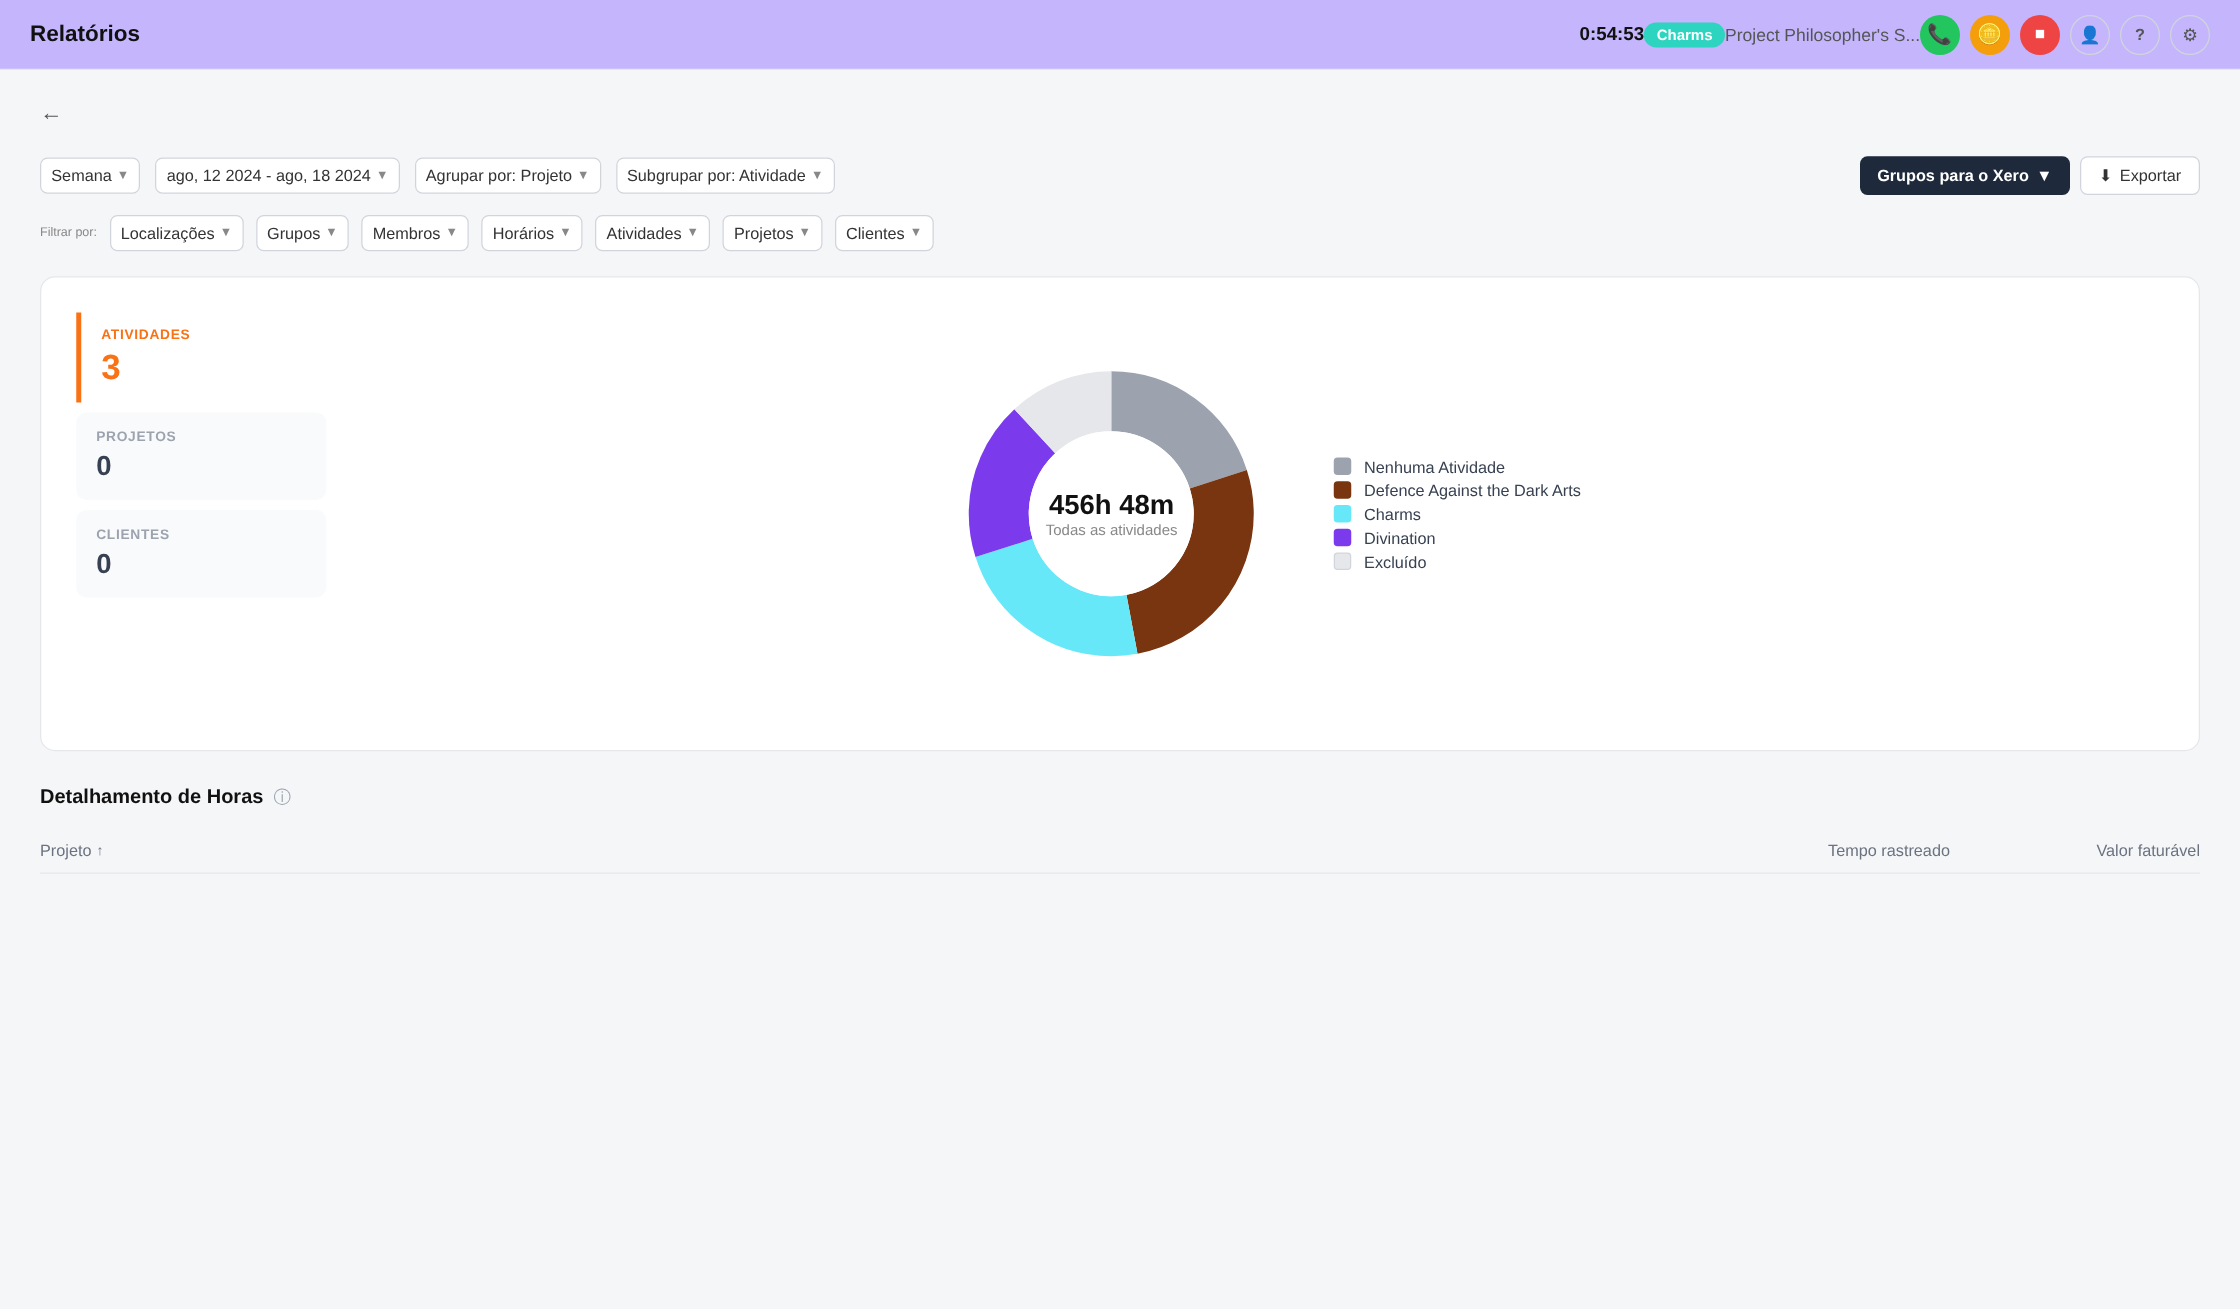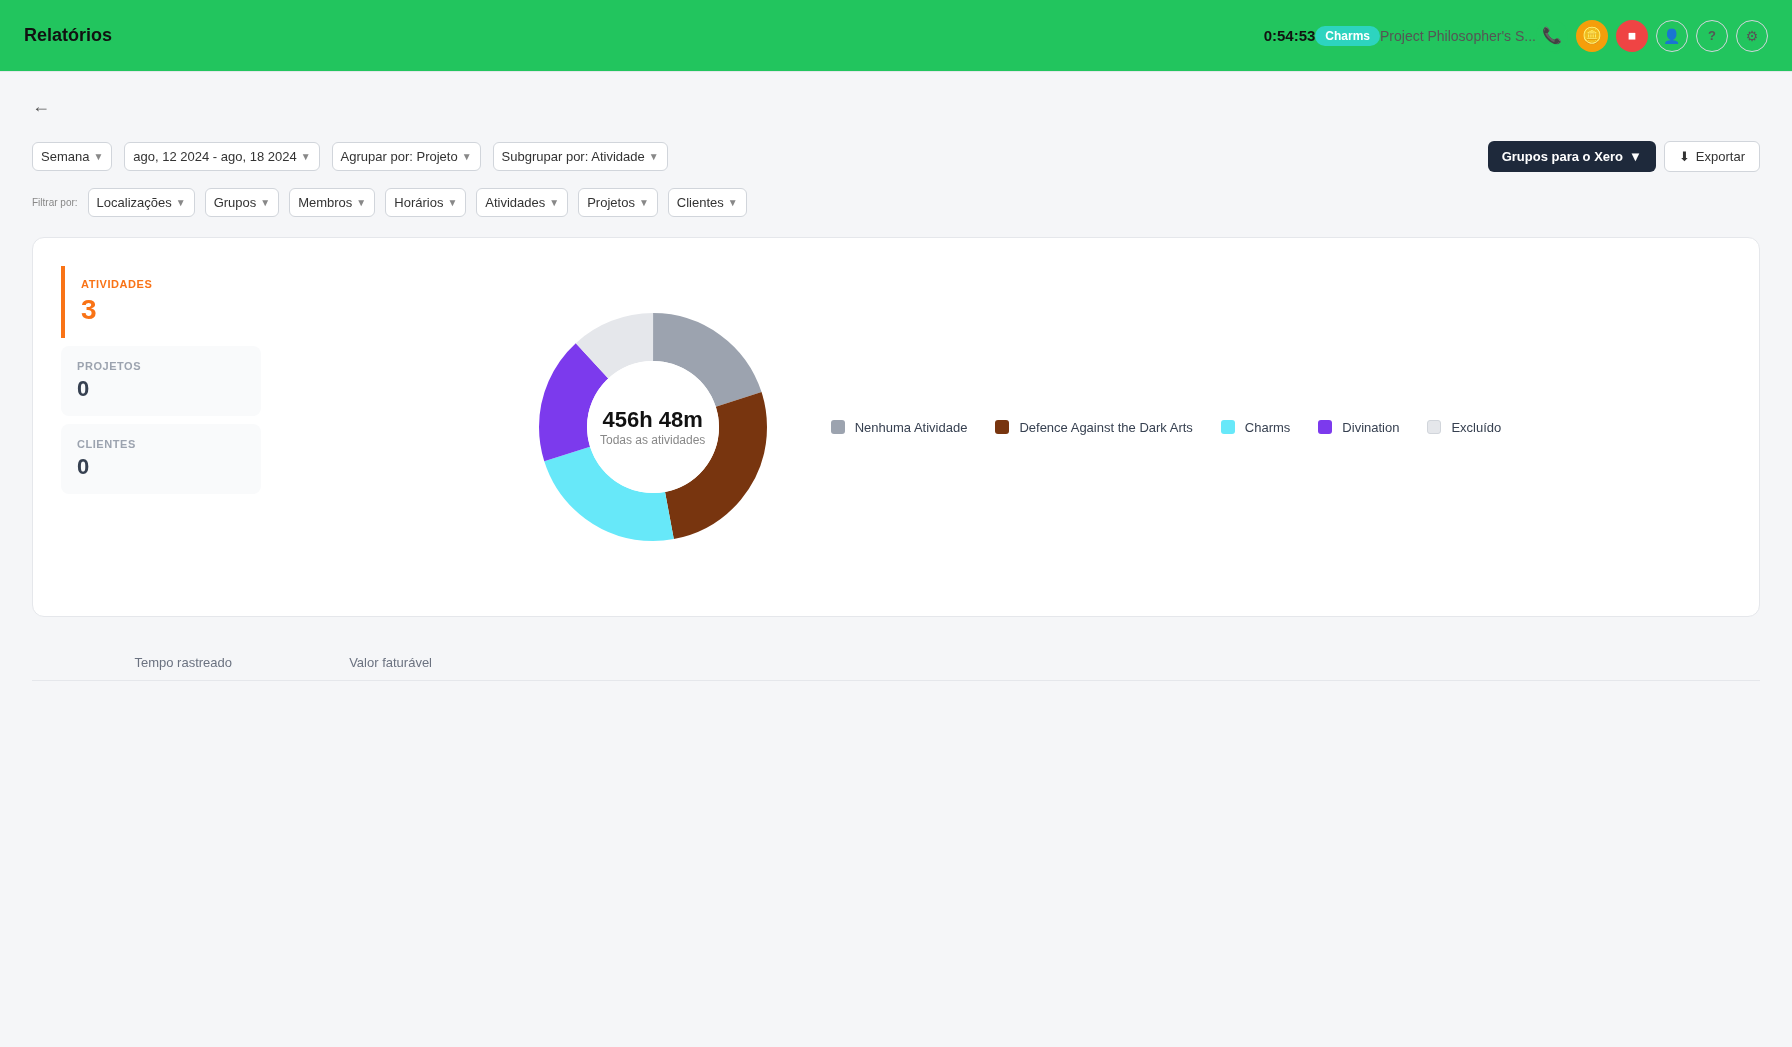--- a/index.html
+++ b/index.html
@@ -1,25 +1,25 @@
 <!DOCTYPE html>
 <html><head>
   <meta charset="utf-8">
   <style>
     * { box-sizing: border-box; margin: 0; padding: 0; }
     body { font-family: -apple-system, BlinkMacSystemFont, 'Segoe UI', sans-serif; background: #f5f6f8; color: #333; font-size: 14px; }
 
     
     .top-nav {
-      background: #22c55e;
+      background: #c4b5fd;
       border-bottom: 1px solid #e5e7eb;
       display: flex;
       align-items: center;
       padding: 0 24px;
-      height: 72px;
+      height: 56px;
       justify-content: space-between;
     }
     .nav-title { font-size: 18px; font-weight: 700; color: #111; }
     .nav-right { display: flex; align-items: center; }
     .timer-display { font-size: 15px; font-weight: 600; color: #111; }
     .charms-badge {
       background: #2dd4bf;
       color: #fff;
       font-size: 12px;
       font-weight: 600;
@@ -118,21 +118,21 @@
     .chart-area { flex: 1; display: flex; align-items: center; justify-content: center; gap: 48px; }
     .donut-container { position: relative; width: 260px; height: 260px; }
     .donut-label {
       position: absolute; top: 50%; left: 50%; transform: translate(-50%, -50%);
       text-align: center;
     }
     .donut-label .total-time { font-size: 22px; font-weight: 700; color: #111; }
     .donut-label .total-sub { font-size: 12px; color: #888; }
 
     
-    .legend { display: flex; flex-direction: row; gap: 28px; justify-content: space-between; }
+    .legend { display: flex; flex-direction: column; gap: 4px; justify-content: space-between; }
     .legend-item { display: flex; align-items: center; gap: 10px; font-size: 13px; color: #374151; }
     .legend-dot { width: 14px; height: 14px; border-radius: 3px; flex-shrink: 0; }
 
     
     .section-header { display: flex; align-items: center; gap: 8px; margin-bottom: 16px; }
     .section-title { font-size: 16px; font-weight: 700; color: #111; }
     .info-icon { color: #9ca3af; font-size: 14px; }
 
     
     .table-header {
@@ -295,22 +295,30 @@
         </div>
         <div class="legend-item">
           <div class="legend-dot" style="background:#e5e7eb; border:1px solid #d1d5db;"></div>
           <span>Excluído</span>
         </div>
       </div>
     </div>
   </div>
 
   <div>
+    <div class="section-header">
+      <span class="section-title">Detalhamento de Horas</span>
+      <span class="info-icon">ⓘ</span>
+    </div>
 
     <div class="table-header">
+      <div class="col-project">
+        <span>Projeto</span>
+        <span class="sort-icon">↑</span>
+      </div>
       <div class="col-time">
         <span>Tempo rastreado</span>
       </div>
       <div class="col-value">
         <span>Valor faturável</span>
       </div>
     </div>
 
   </div>
 

